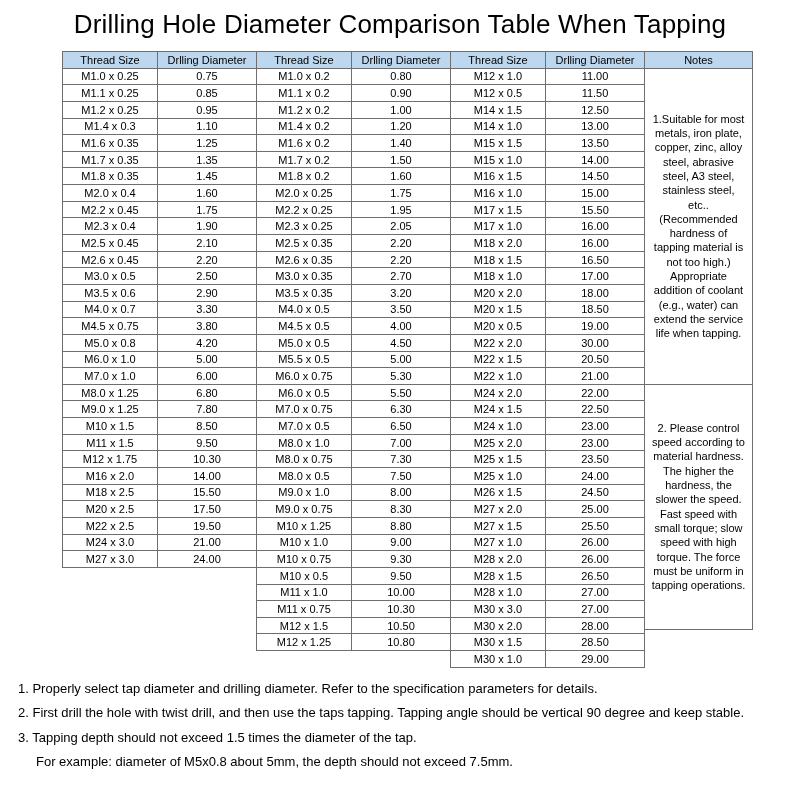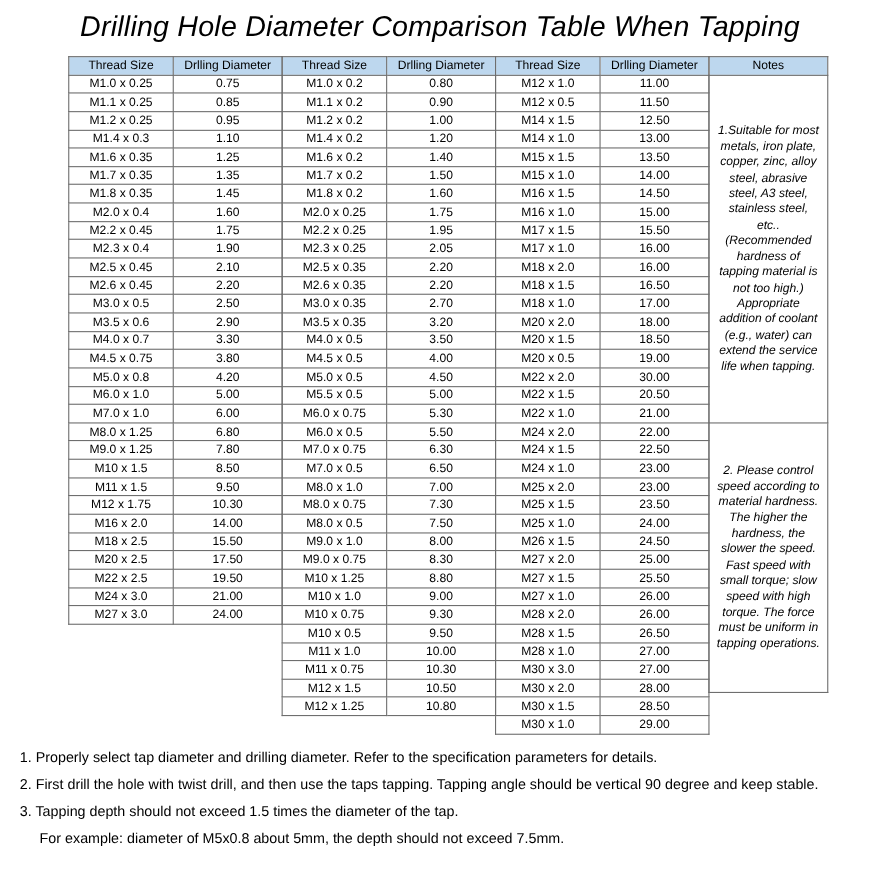--- a/index.html
+++ b/index.html
@@ -11,21 +11,20 @@
     overflow: hidden;
   }
   .page { width: 800px; height: 800px; position: relative; }
 
   h1.title {
     text-align: center;
     font-size: 26px;
     font-weight: normal;
     padding-top: 9px;
     letter-spacing: 0.2px;
-    font-style: italic;
   }
 
   .table-wrap {
     display: flex;
     align-items: flex-start;
     margin: 11px 0 0 62px;
   }
   table.grp {
     border-collapse: collapse;
     table-layout: fixed;
@@ -49,21 +48,20 @@
   .th-size { width: 95px; }
   .th-dia  { width: 99px; }
   .notes-grp th { width: 108px; }
   .note-cell {
     white-space: normal !important;
     font-size: 11px;
     line-height: 1.3;
     padding: 4px 6px !important;
     vertical-align: middle;
     text-align: center;
-    font-style: italic;
   }
   .note1 { height: 316px !important; }
   .note2 { height: 245px !important; }
 
   .footer {
     margin: 13px 0 16px 18px;
     font-size: 13px;
     line-height: 1.2;
   }
   .footer .fline { margin-bottom: 9px; }

